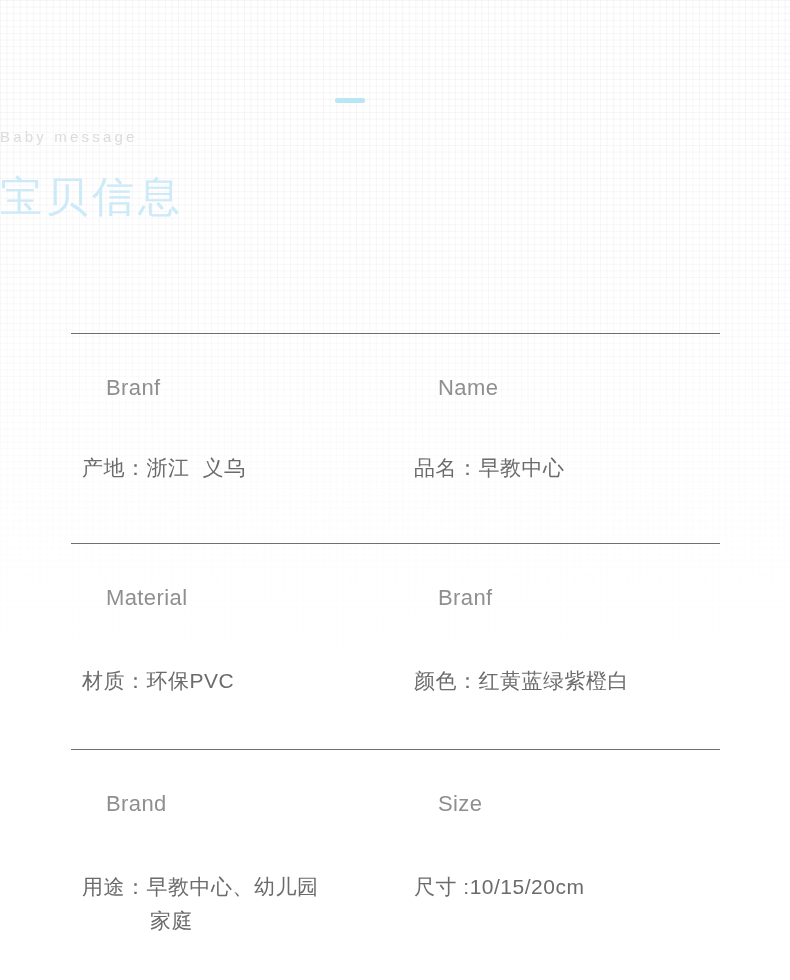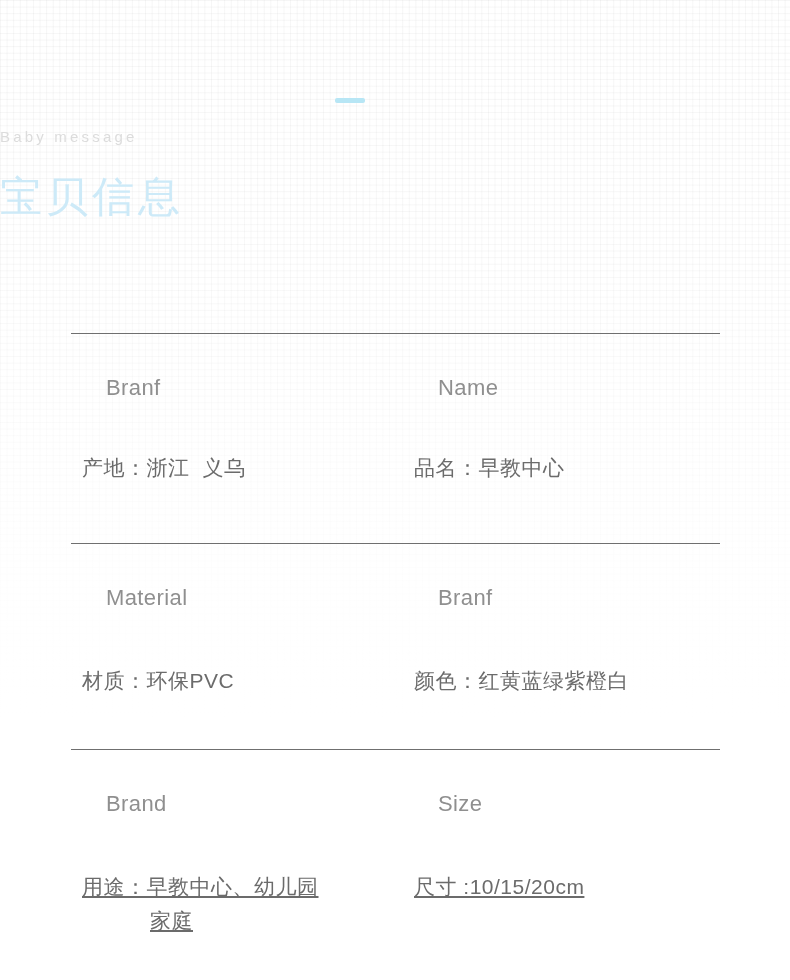--- a/index.html
+++ b/index.html
@@ -117,21 +117,21 @@
   }
   .cell-value {
     font-size: 21px;
     color: #6b6b6b;
     font-weight: 400;
     letter-spacing: 0.5px;
     line-height: 1.62;
   }
   .info-row.row-1 .cell-value { padding-top: 54px; font-family: Liberation Mono, monospace; }
   .info-row.row-2 .cell-value { padding-top: 55px; }
-  .info-row.row-3 .cell-value { padding-top: 55px; text-decoration: underline; }
+  .info-row.row-3 .cell-value { padding-top: 55px; }
 
   
   .value-cont {
     display: block;
     padding-left: 68px;
   }
 </style>
 </head>
 <body>
 

